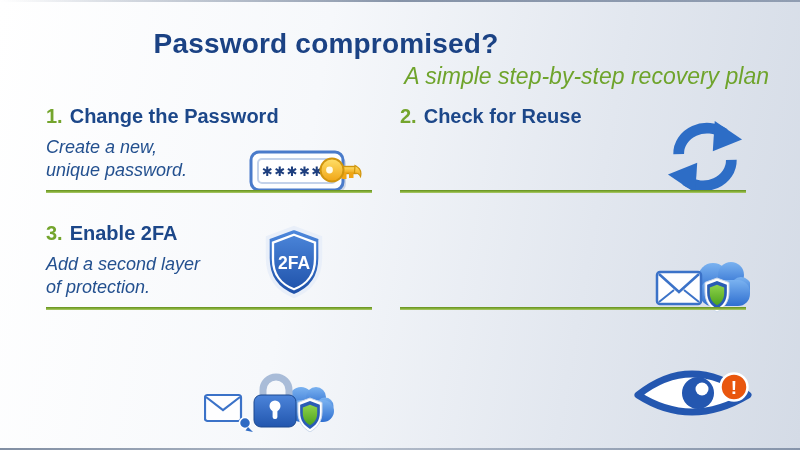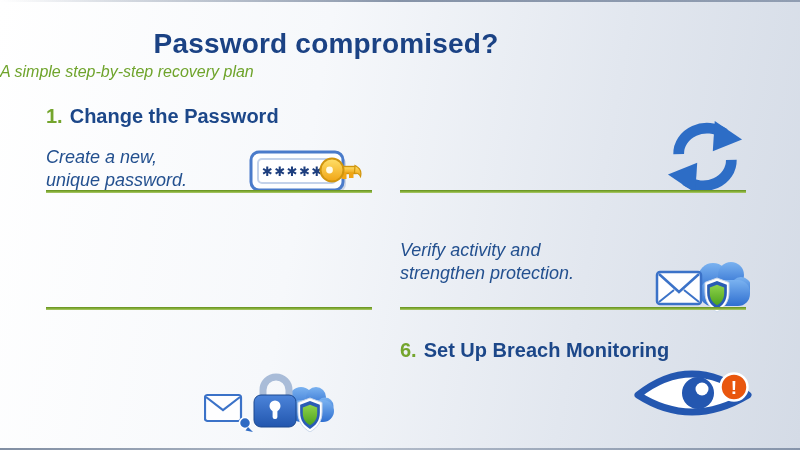--- a/index.html
+++ b/index.html
@@ -11,37 +11,37 @@
   .edge{position:absolute;left:0;right:0;pointer-events:none;}
   .edge-top{top:0;height:2px;
     background:linear-gradient(to right,rgba(27,51,88,0) 0%,rgba(27,51,88,.18) 16%,rgba(27,51,88,.5) 50%,rgba(27,51,88,.38) 100%);}
   .edge-bottom{bottom:0;height:2.5px;
     background:linear-gradient(to right,rgba(27,51,88,.55) 0%,rgba(27,51,88,.28) 45%,rgba(27,51,88,.42) 100%);}
   .page-title{
     position:absolute;top:28px;left:0;width:652px;text-align:center;
     font-size:28px;font-weight:bold;color:#1b4284;letter-spacing:.2px;
   }
   .page-subtitle{
-    position:absolute;top:63px;left:0;width:769px;text-align:left;
-    font-size:16px;font-style:italic;color:#6fa42c;
+    position:absolute;top:63px;left:0;width:769px;text-align:right;
+    font-size:23px;font-style:italic;color:#6fa42c;
   }
   .steps{
     position:absolute;left:46px;top:104px;width:714px;
     display:grid;grid-template-columns:326px 346px;column-gap:42px;row-gap:27px;gap:28px;
   }
   .step{position:relative;height:86px;}
   .step.with-divider{height:89px;}
   .divider{
     position:absolute;left:0;right:0;bottom:0;height:3px;
     background:linear-gradient(to bottom,#648f1f,#87b03a 55%,#aecb6f);
   }
   .step-heading{font-size:20px;font-weight:bold;line-height:24px;color:#1c4789;}
   .step-num{color:#74a52d;margin-right:7px;}
   .step-desc{
-    margin-top:18px;font-size:18px;font-style:italic;color:#23508f;
+    margin-top:8px;font-size:18px;font-style:italic;color:#23508f;
     line-height:23px;white-space:pre-line;max-width:262px;
   }
   .icon{position:absolute;line-height:0;}
   .icon-1{right:10px;bottom:-2px;}
   .icon-2{right:2px;top:16px;}
   .icon-3{right:42px;top:4px;}
   .icon-4{right:-4px;bottom:-4px;}
   .icon-5{right:36px;bottom:-8px;}
   .icon-6{right:-8px;top:28px;}
   svg{display:block;}
@@ -82,38 +82,57 @@
           <rect x="101" y="28" width="4.5" height="5" fill="#f0a414"></rect>
           <path d="M107,20.5 q7.5,3.5 5.5,11 q-1.5,-3.5 -6,-3.5 z" fill="url(#goldGrad)" stroke="#d0950e" stroke-width="1.2"></path>
           <circle cx="84" cy="25" r="11.5" fill="url(#goldGrad)" stroke="#d0950e" stroke-width="2"></circle>
           <circle cx="81.5" cy="25" r="3.4" fill="#fffbe8"></circle>
         </svg>
       </span>
       <div class="divider"></div>
     </div>
 
     <div class="step with-divider">
+      <div class="step-heading">
+        <span class="step-num">2.</span><span>Check for Reuse</span>
+      </div>
       <span class="icon icon-2">
         <svg width="78" height="74" viewBox="0 0 80 74">
           <path d="M13,34 A29,26 0 0 1 60,13" stroke="#2d6dc6" stroke-width="11" fill="none"></path>
           <polygon points="50,0 78,19 48,31" fill="#2d6dc6"></polygon>
           <path d="M67,40 A29,26 0 0 1 20,61" stroke="#2d6dc6" stroke-width="11" fill="none"></path>
           <polygon points="30,74 2,55 32,43" fill="#2d6dc6"></polygon>
         </svg>
       </span>
       <div class="divider"></div>
     </div>
 
     <div class="step with-divider">
-      <div class="divider"></div>
-    </div>
-
-    <div class="step with-divider">
-      <div class="step-desc">Verify activity and
-strengthen protection.</div>
+      <div class="step-heading">
+        <span class="step-num">3.</span><span>Enable 2FA</span>
+      </div>
+      <div class="step-desc">Add a second layer
+of protection.</div>
+      <span class="icon icon-3">
+        <svg width="72" height="74" viewBox="0 0 74 76">
+          <defs>
+            <linearGradient id="shieldGrad" x1="0" y1="0" x2="0" y2="1">
+              <stop offset="0" stop-color="#4f8ade"></stop>
+                <stop offset="1" stop-color="#1c4ea6"></stop>
+            </linearGradient>
+          </defs>
+          <path d="M37,3 L64,13 V34 C64,54 53,67 37,73 C21,67 10,54 10,34 V13 Z" fill="url(#shieldGrad)" stroke="#e9eff9" stroke-width="4"></path>
+          <path d="M37,3 L64,13 V34 C64,54 53,67 37,73 C21,67 10,54 10,34 V13 Z" transform="translate(37 38) scale(0.8) translate(-37 -38)" fill="none" stroke="#ffffff" stroke-width="3"></path>
+          <text x="37" y="45" text-anchor="middle" font-size="18" font-weight="bold" fill="#ffffff">2FA</text>
+        </svg>
+      </span>
+      <div class="divider"></div>
+    </div>
+
+    <div class="step with-divider">
       <span class="icon icon-4">
         <svg width="95" height="62" viewBox="0 0 95 62">
           <defs>
             <linearGradient id="cloudGradA" x1="0" y1="0" x2="0" y2="1">
               <stop offset="0" stop-color="#7ab2f0"></stop>
                 <stop offset="1" stop-color="#2f6fd0"></stop>
             </linearGradient>
             <linearGradient id="greenGradA" x1="0" y1="0" x2="0" y2="1">
               <stop offset="0" stop-color="#8ed34a"></stop>
                 <stop offset="1" stop-color="#4da21d"></stop>
@@ -172,23 +191,20 @@
           <g transform="translate(92,28)">
             <path d="M14,0 L26,4.5 V14 C26,24 21,30 14,34 C7,30 2,24 2,14 V4.5 Z" fill="#ffffff" stroke="#c9d6ea" stroke-width="1"></path>
             <path d="M14,0 L26,4.5 V14 C26,24 21,30 14,34 C7,30 2,24 2,14 V4.5 Z" transform="translate(14 17) scale(0.82) translate(-14 -17)" fill="#2a5cb4"></path>
             <path d="M14,0 L26,4.5 V14 C26,24 21,30 14,34 C7,30 2,24 2,14 V4.5 Z" transform="translate(14 17) scale(0.6) translate(-14 -17)" fill="url(#greenGradB)"></path>
           </g>
         </svg>
       </span>
     </div>
 
     <div class="step">
-      <div class="step-heading">
-        <span class="step-num">6.</span><span>Set Up Breach Monitoring</span>
-      </div>
       <span class="icon icon-6">
         <svg width="120" height="58" viewBox="0 0 120 58">
           <path d="M4,29 Q57,-13 114,29 Q57,63 4,29 Z" fill="#ffffff" stroke="#2457b0" stroke-width="7" stroke-linejoin="round"></path>
           <circle cx="64" cy="27" r="16" fill="#2457b0"></circle>
           <circle cx="68" cy="23" r="6.5" fill="#ffffff"></circle>
           <circle cx="100" cy="21" r="13.5" fill="#e9560d" stroke="#ffffff" stroke-width="2.5"></circle>
           <text x="100" y="28" text-anchor="middle" font-size="19" font-weight="bold" fill="#ffffff">!</text>
         </svg>
       </span>
     </div>

